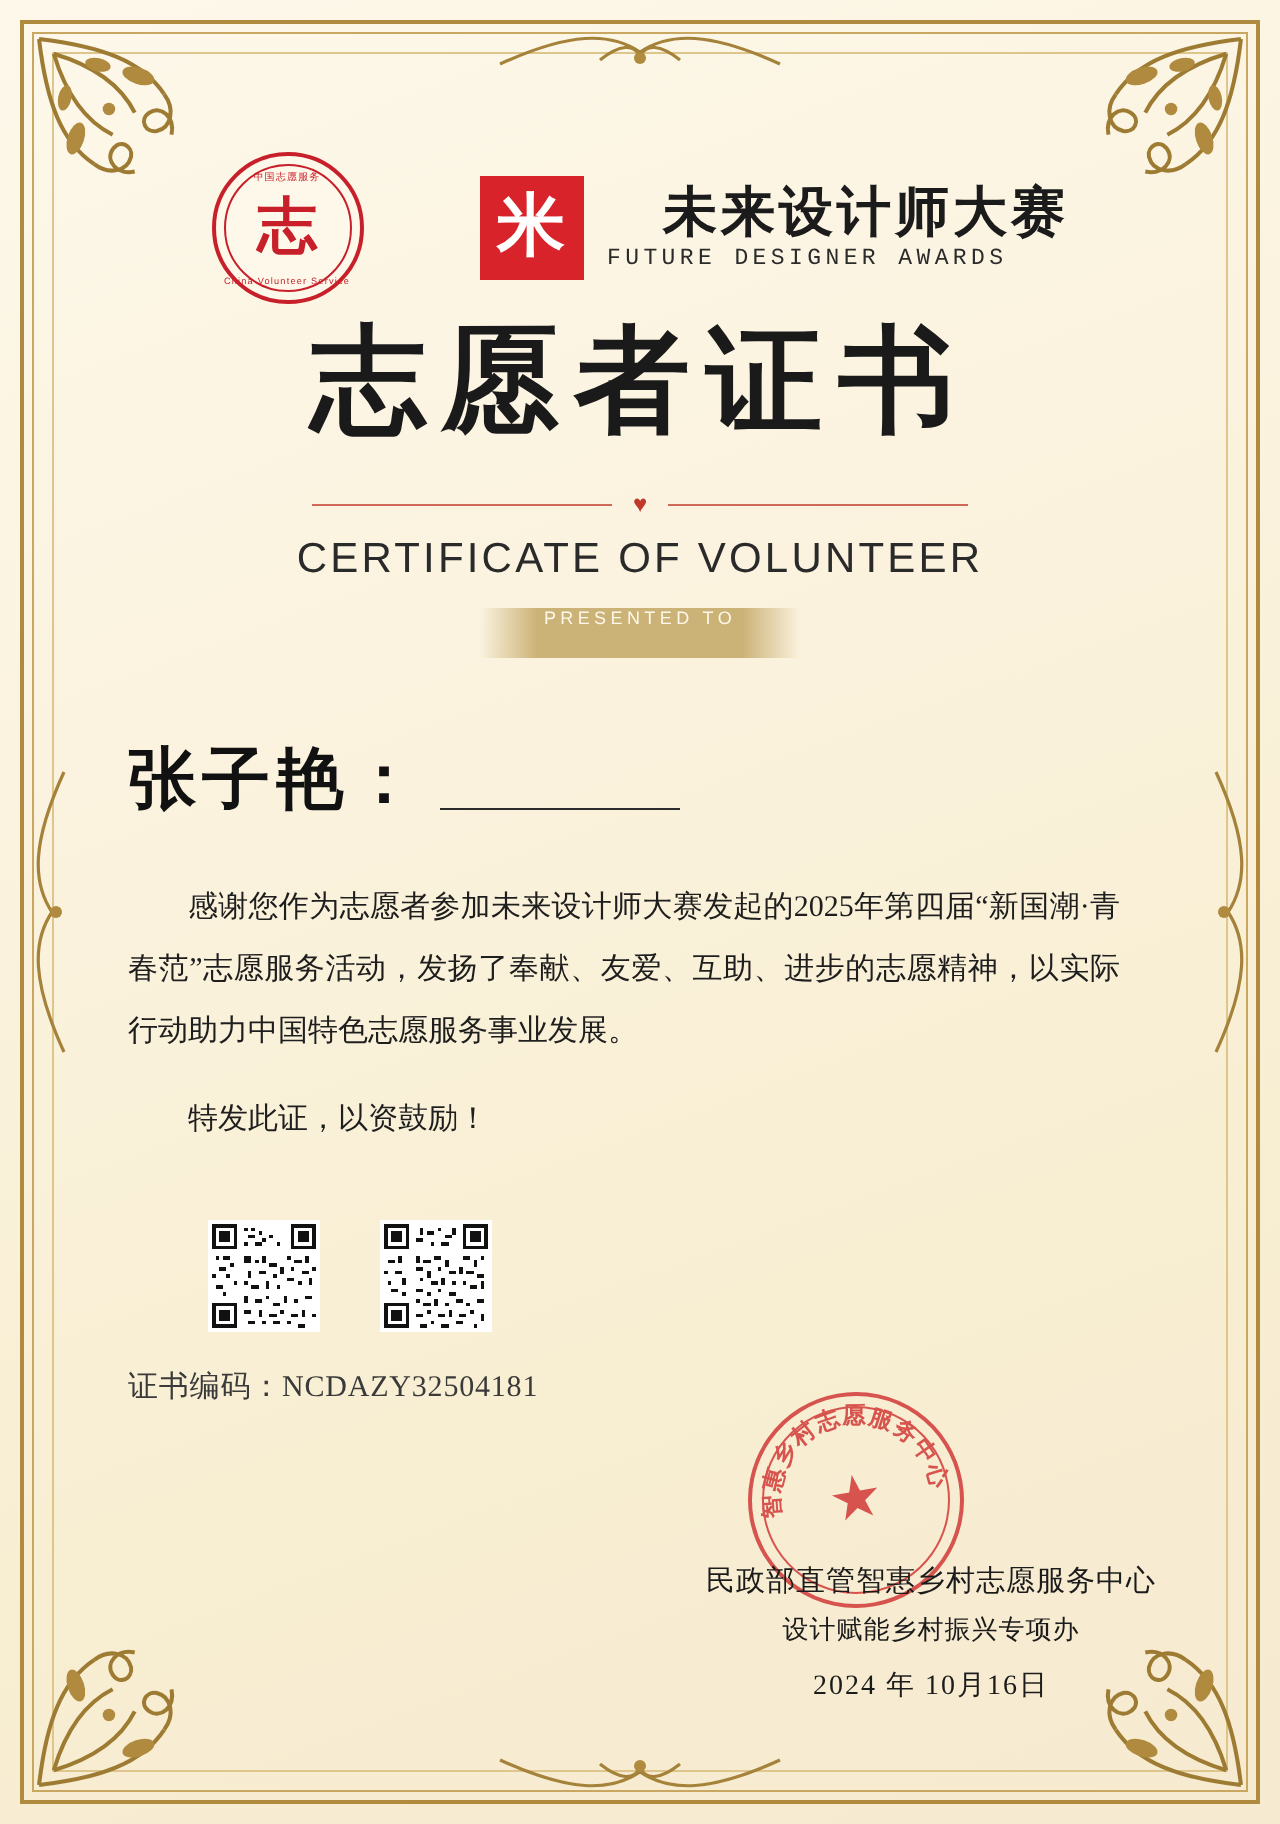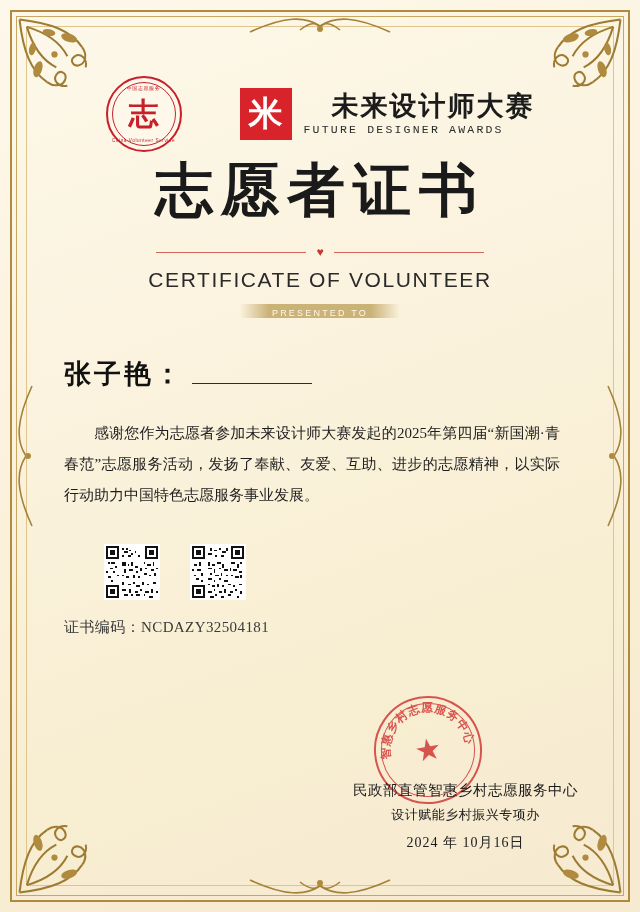--- a/index.html
+++ b/index.html
@@ -110,36 +110,36 @@
     display:flex; align-items:center; justify-content:center;
     gap:10px; margin-top:16px;
   }
   .rule{ width:150px; height:1px; background:#c0392b; opacity:.75;}
   .heart{ color:#c0392b; font-size:12px; line-height:1; }
   .title-en{
     text-align:center; margin-top:10px;
     font-size:21px; color:#2a2a2a; letter-spacing:1.6px;
   }
   .presented{
-    margin:12px auto 0; width:160px; height:14px;
+    margin:12px auto 0; width:160px; height:25px;
     background:linear-gradient(90deg,rgba(200,170,110,0) 0%,#cbb277 18%,#cbb277 82%,rgba(200,170,110,0) 100%);
-    display:flex; align-items:flex-end; justify-content:center;
+    display:flex; align-items:flex-start; justify-content:center;
   }
   .presented span{
     font-size:9px; letter-spacing:2.2px; color:#fdf8ea;
   }
 
   
   .recipient{
     margin-top:38px; padding-left:24px;
     display:flex; align-items:flex-end;
   }
   .recipient .name{
     font-family:"Liberation Serif", serif;
-    font-size:27px; font-weight:bold; color:#111;
+    font-size:34px; font-weight:bold; color:#111;
     letter-spacing:3px;
     white-space:nowrap;
   }
   .recipient .line{
     flex:0 0 120px; height:1px; background:#2b2b2b; margin:0 0 8px 8px;
   }
 
   
   .body-text{
     margin-top:26px; padding:0 28px 0 24px;
@@ -347,20 +347,21 @@
       <span>PRESENTED TO</span>
     </div>
 
     <div class="recipient">
       <div class="name">张子艳：</div>
       <div class="line"></div>
     </div>
 
     <div class="body-text">
       <p>感谢您作为志愿者参加未来设计师大赛发起的2025年第四届“新国潮·青春范”志愿服务活动，发扬了奉献、友爱、互助、进步的志愿精神，以实际行动助力中国特色志愿服务事业发展。</p>
+      <p>特发此证，以资鼓励！</p>
     </div>
 
     <div class="qr-row">
       <div class="qr">
         <svg viewBox="0 0 29 29" shape-rendering="crispEdges">
           <rect width="29" height="29" fill="#fff"></rect>
           <g fill="#111">
             <rect x="0" y="0" width="7" height="1"></rect>
               <rect x="0" y="6" width="7" height="1"></rect>
             <rect x="0" y="0" width="1" height="7"></rect>

